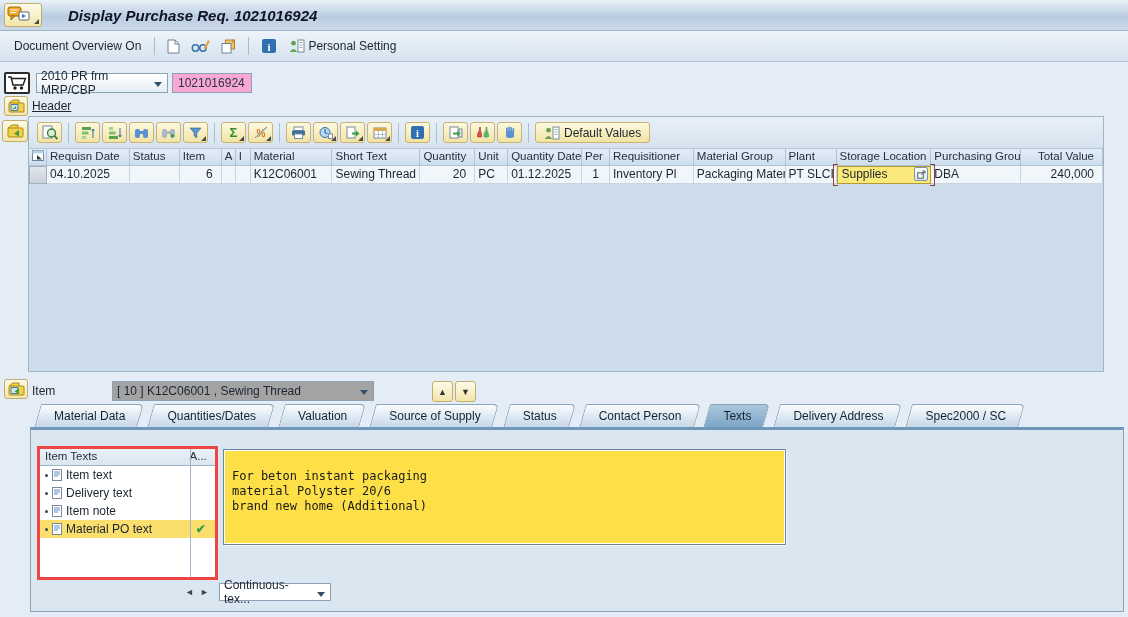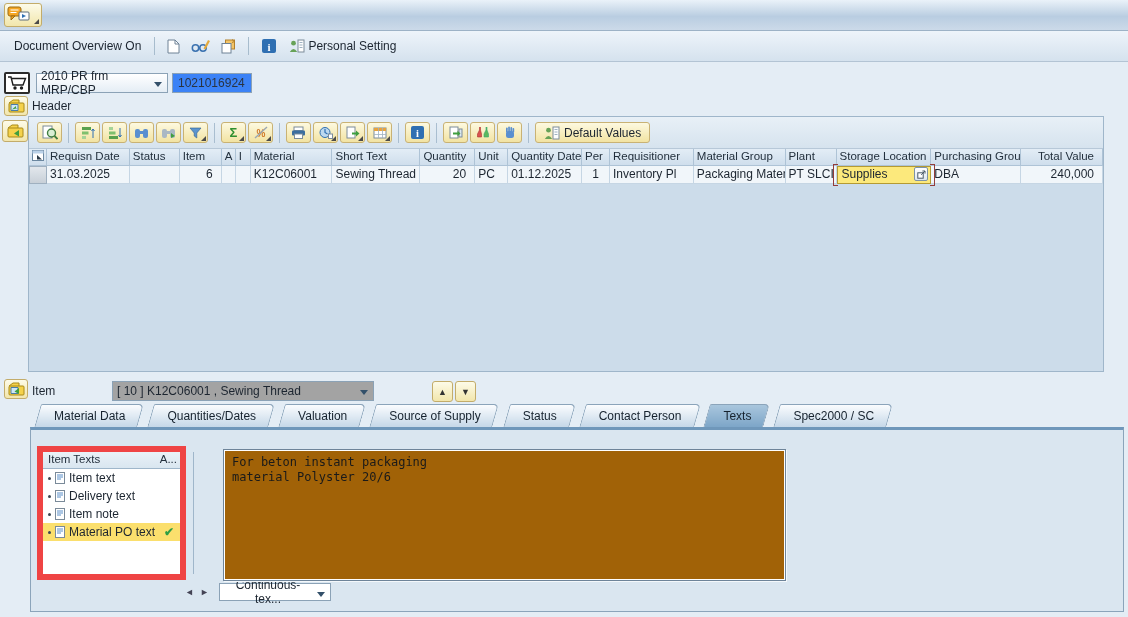--- a/index.html
+++ b/index.html
@@ -27,21 +27,21 @@
   .vsep{width:1px;height:18px;background:#a7bccd;margin:0 4px;}
 
   
   .cart-btn{position:absolute;left:4px;top:72px;width:26px;height:22px;background:#fff;
     border:2px solid #2b2b2b;border-radius:2px;display:flex;align-items:center;justify-content:center;padding:0;}
   .dd{position:relative;background:linear-gradient(#ffffff,#e4edf5);border:1px solid #8ba2b6;
     height:20px;display:flex;align-items:center;box-sizing:border-box;padding:0 18px 0 4px;cursor:default;}
   .dd .arr{position:absolute;right:5px;top:8px;width:0;height:0;border-left:4px solid transparent;
     border-right:4px solid transparent;border-top:5px solid #33506a;}
   .doctype-dd{position:absolute;left:36px;top:73px;width:132px;}
-  .docnum{position:absolute;left:172px;top:73px;width:80px;height:20px;background:#3b82f6;
+  .docnum{position:absolute;left:172px;top:73px;width:80px;height:20px;background:#f9a8d4;
     border:1px solid #8ba2b6;box-sizing:border-box;display:flex;align-items:center;padding:0 5px;color:#2a3442;}
 
   
   .sec-btn{position:absolute;background:linear-gradient(#fdfbe8,#f2e6ac);border:1px solid #c3ac6a;
     border-radius:3px;width:24px;height:20px;display:flex;align-items:center;justify-content:center;padding:0;}
   .sec-label{position:absolute;font-size:12px;color:#1c2530;}
 
   
   .grid{position:absolute;left:28px;top:116px;width:1076px;height:256px;
     border:1px solid #9fb6ca;background:#ccdcea;box-sizing:border-box;}
@@ -86,41 +86,41 @@
   .tabs{position:absolute;left:34px;top:404px;height:24px;display:flex;gap:9px;}
   .tab{position:relative;height:24px;padding:0 12px 0 20px;display:flex;align-items:center;margin-right:1px;cursor:default;}
   .tab::before{content:"";position:absolute;inset:0;transform:skewX(-16deg);transform-origin:bottom left;
     background:linear-gradient(#fafcfe,#c3d6e7);border:1px solid #8ba4ba;border-bottom:none;border-radius:2px 5px 0 0;}
   .tab.active::before{background:linear-gradient(#a9c6dd,#7ba4c7);}
   .tab .tlabel{position:relative;font-size:12px;color:#16222e;}
 
   
   .panel{position:absolute;left:30px;top:427px;width:1094px;height:185px;box-sizing:border-box;
     background:#dae6f0;border:1px solid #8ba4ba;border-top:3px solid #6f97ba;}
-  .ttlist{position:absolute;left:6px;top:16px;width:149px;height:134px;background:#fff;
-    border:6px solid #ef4444;box-sizing:border-box;}
+  .ttlist{position:absolute;left:6px;top:16px;width:181px;height:134px;background:#fff;
+    border:3px solid #ef4444;box-sizing:border-box;}
   .ttlist::after{content:"";position:absolute;left:150px;top:0;bottom:0;border-left:1px solid #9fb6ca;}
   .tthead{display:flex;height:17px;background:linear-gradient(#eaf1f7,#d9e6f0);
     border-bottom:1px solid #9fb6ca;box-sizing:border-box;font-size:11.5px;color:#23303d;}
   .tthead .hl{width:150px;padding:1px 5px;box-sizing:border-box;}
   .tthead .hs{width:29px;padding:1px 3px;box-sizing:border-box;}
   .ttrow{display:flex;height:18px;align-items:center;font-size:12px;cursor:default;}
   .ttrow .lab{width:150px;box-sizing:border-box;display:flex;align-items:center;gap:4px;padding-left:5px;height:18px;}
   .ttrow .st{width:29px;box-sizing:border-box;height:18px;display:flex;align-items:center;justify-content:center;}
   .ttrow.selected .lab,.ttrow.selected .st{background:#fbdf6d;}
   .bullet{width:3px;height:3px;border-radius:50%;background:#3a4652;flex:none;}
   .chk{color:#2f9e44;font-weight:bold;font-size:12px;}
 
-  .editor{position:absolute;left:192px;top:19px;width:563px;height:132px;box-sizing:border-box;
-    background:#a16207;border:1px solid #6e8499;box-shadow:inset 0 0 0 1px #ffffff,1px 1px 0 #f4f8fb;
-    padding:5px 8px;font-family:"DejaVu Sans Mono",monospace;font-size:12px;line-height:15px;color:#1a1a1a;}
+  .editor{position:absolute;left:192px;top:19px;width:563px;height:96px;box-sizing:border-box;
+    background:#fde047;border:1px solid #6e8499;box-shadow:inset 0 0 0 1px #ffffff,1px 1px 0 #f4f8fb;
+    padding:19px 8px;font-family:"DejaVu Sans Mono",monospace;font-size:12px;line-height:15px;color:#1a1a1a;}
 
   .listnav{position:absolute;left:152px;top:155px;display:flex;gap:2px;}
   .arrbtn{width:13px;height:14px;border:none;background:none;font-size:9px;color:#445;padding:0;display:flex;align-items:center;justify-content:center;}
-  .fmt-dd{position:absolute;left:188px;top:153px;width:112px;background:#fff;height:18px;text-align:center;}
+  .fmt-dd{position:absolute;left:188px;top:153px;width:112px;background:#fff;height:18px;}
 
   svg{display:block;}
 </style>
 </head>
 <body>
 
 <div class="screen">
 
   <div class="titlebar">
     <button class="menu-btn">
@@ -128,20 +128,21 @@
         <svg width="24" height="18" viewBox="0 0 24 18">
           <rect x="1" y="1" width="13" height="9" rx="2" fill="#f5a623" stroke="#9c6a10"></rect>
           <path d="M4 10 v4 l4 -4 z" fill="#f5a623" stroke="#9c6a10"></path>
           <path d="M3.5 4 h8 M3.5 6.5 h6" stroke="#fff" stroke-width="1.2"></path>
           <rect x="12" y="6" width="10" height="8" rx="1" fill="#fdfdfd" stroke="#5d6c7a"></rect>
           <path d="M15 8 l4 2 -4 2 z" fill="#2f6fb2"></path>
         </svg>
       </span>
       <span class="corner"></span>
     </button>
+    <div class="page-title">Display Purchase Req. 1021016924</div>
   </div>
 
   <div class="apptoolbar">
     <button class="txtbtn">Document Overview On</button>
     <span class="vsep"></span>
     <button class="iconbtn">
       <svg width="13" height="15" viewBox="0 0 13 15">
           <path d="M1 1 h7 l4 4 v9 H1 z" fill="#fff" stroke="#6e8296"></path>
           <path d="M8 1 v4 h4" fill="none" stroke="#6e8296"></path>
         </svg>
@@ -195,21 +196,21 @@
   <div class="docnum">1021016924</div>
 
   <button class="sec-btn" style="left:4px;top:96px;">
     <svg width="17" height="14" viewBox="0 0 17 14">
       <path d="M1 4 l4 -3 h6 v3" fill="#f5d24b" stroke="#a98a19"></path>
       <rect x="1" y="4" width="15" height="9" rx="1" fill="#f5d24b" stroke="#a98a19"></rect>
       <path d="M3 5.5 h7 v6 h-7 z" fill="#cfe7f5" stroke="#4a7da6"></path>
       <path d="M4 10.5 l4 -3.5 v2 h2" fill="#3f9e3f"></path>
     </svg>
   </button>
-  <div class="sec-label" style="left:32px;top:99px;">Header</div>
+  <div class="sec-label" style="left:32px;top:99px;text-decoration:underline;">Header</div>
 
   <button class="sec-btn" style="left:2px;top:120px;width:26px;height:22px;">
     <svg width="17" height="14" viewBox="0 0 17 14">
       <path d="M1 4 l4 -3 h6 v3" fill="#f5d24b" stroke="#a98a19"></path>
       <rect x="1" y="4" width="15" height="9" rx="1" fill="#f5d24b" stroke="#a98a19"></rect>
       <path d="M12 6 l-5 3.5 5 3 z" fill="#3f9e3f"></path>
     </svg>
   </button>
 
   <div class="grid">
@@ -362,21 +363,21 @@
       <div class="hc w12">Requisitioner</div>
       <div class="hc w13">Material Group</div>
       <div class="hc w14">Plant</div>
       <div class="hc w15">Storage Location</div>
       <div class="hc w16">Purchasing Group</div>
       <div class="hc w17 num">Total Value</div>
     </div>
 
     <div class="drow">
       <div class="dc w0 selcell"></div>
-      <div class="dc w1">31.03.2025</div>
+      <div class="dc w1">04.10.2025</div>
       <div class="dc w2"></div>
       <div class="dc w3 num">6</div>
       <div class="dc w4"></div>
       <div class="dc w5"></div>
       <div class="dc w6">K12C06001</div>
       <div class="dc w7">Sewing Thread</div>
       <div class="dc w8 num">20</div>
       <div class="dc w9">PC</div>
       <div class="dc w10">01.12.2025</div>
       <div class="dc w11 ctr">1</div>
@@ -433,20 +434,23 @@
     <div class="tab">
         <span class="tlabel">Status</span>
       </div>
     <div class="tab">
         <span class="tlabel">Contact Person</span>
       </div>
     <div class="tab active">
         <span class="tlabel">Texts</span>
       </div>
     <div class="tab">
+        <span class="tlabel">Delivery Address</span>
+      </div>
+    <div class="tab">
         <span class="tlabel">Spec2000 / SC</span>
       </div>
   </div>
 
   <div class="panel">
 
     <div class="ttlist">
       <div class="tthead">
         <div class="hl">Item Texts</div>
         <div class="hs">A...</div>
@@ -512,16 +516,17 @@
       <button class="arrbtn">►</button>
     </div>
     <div class="dd fmt-dd">
       <span>Continuous-tex...</span>
       <span class="arr"></span>
     </div>
 
     <div class="editor">
       <div>For beton instant packaging</div>
       <div>material Polyster 20/6</div>
+      <div>brand new home (Additional)</div>
     </div>
   </div>
 
 </div>
 
 </body></html>

